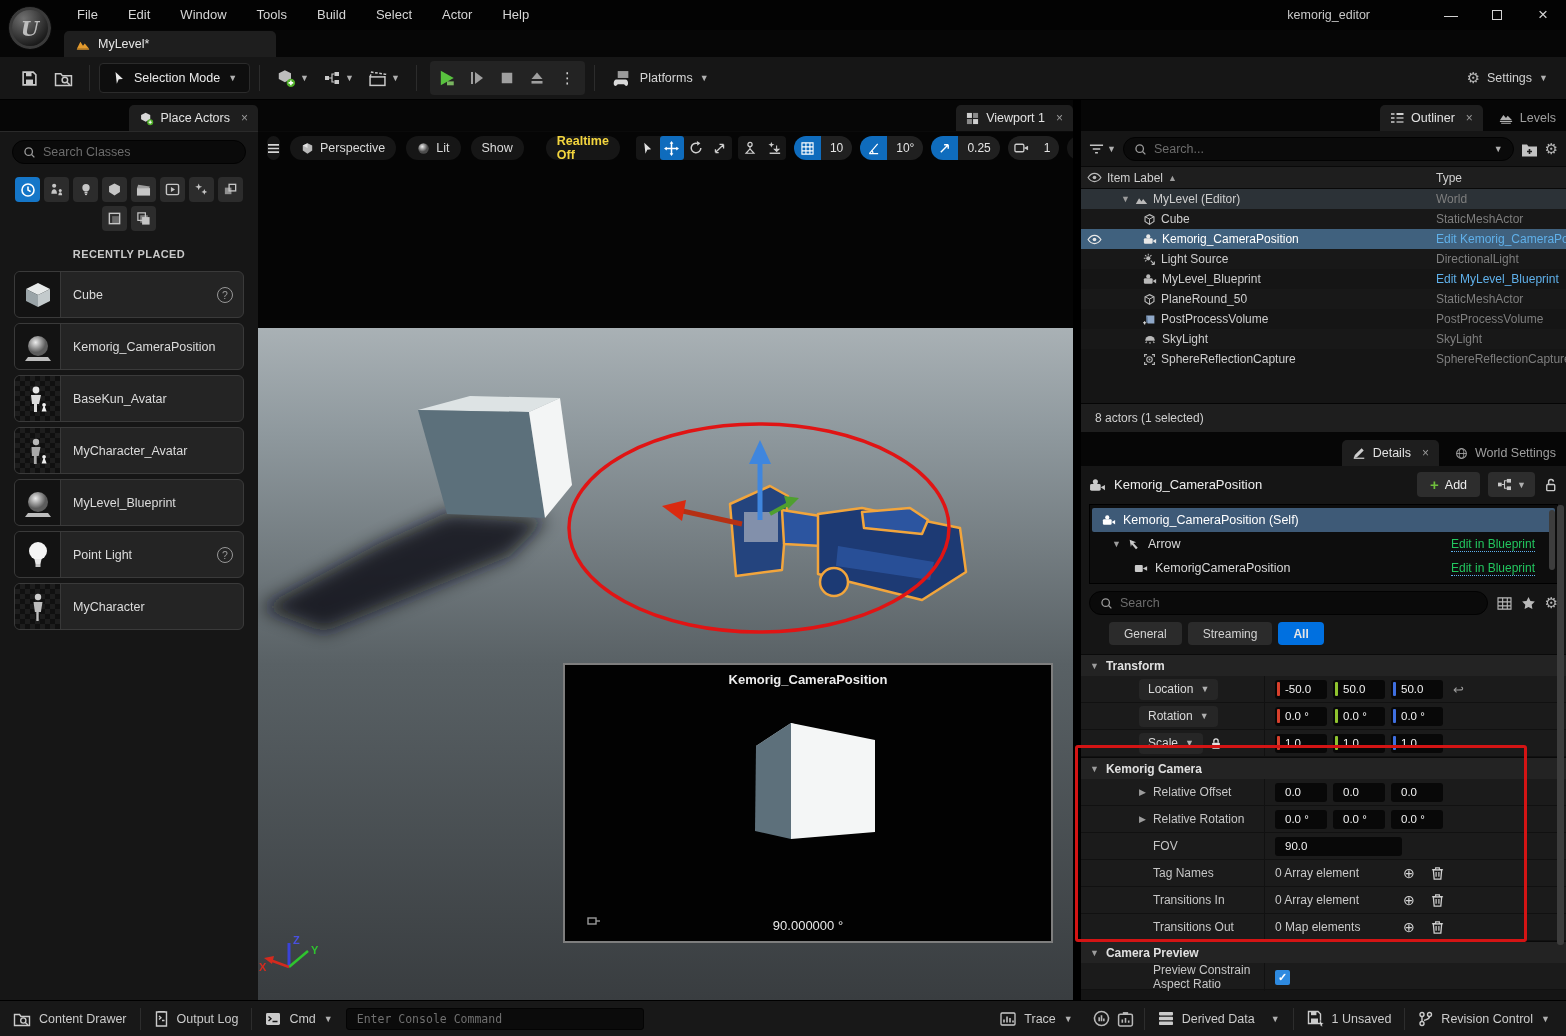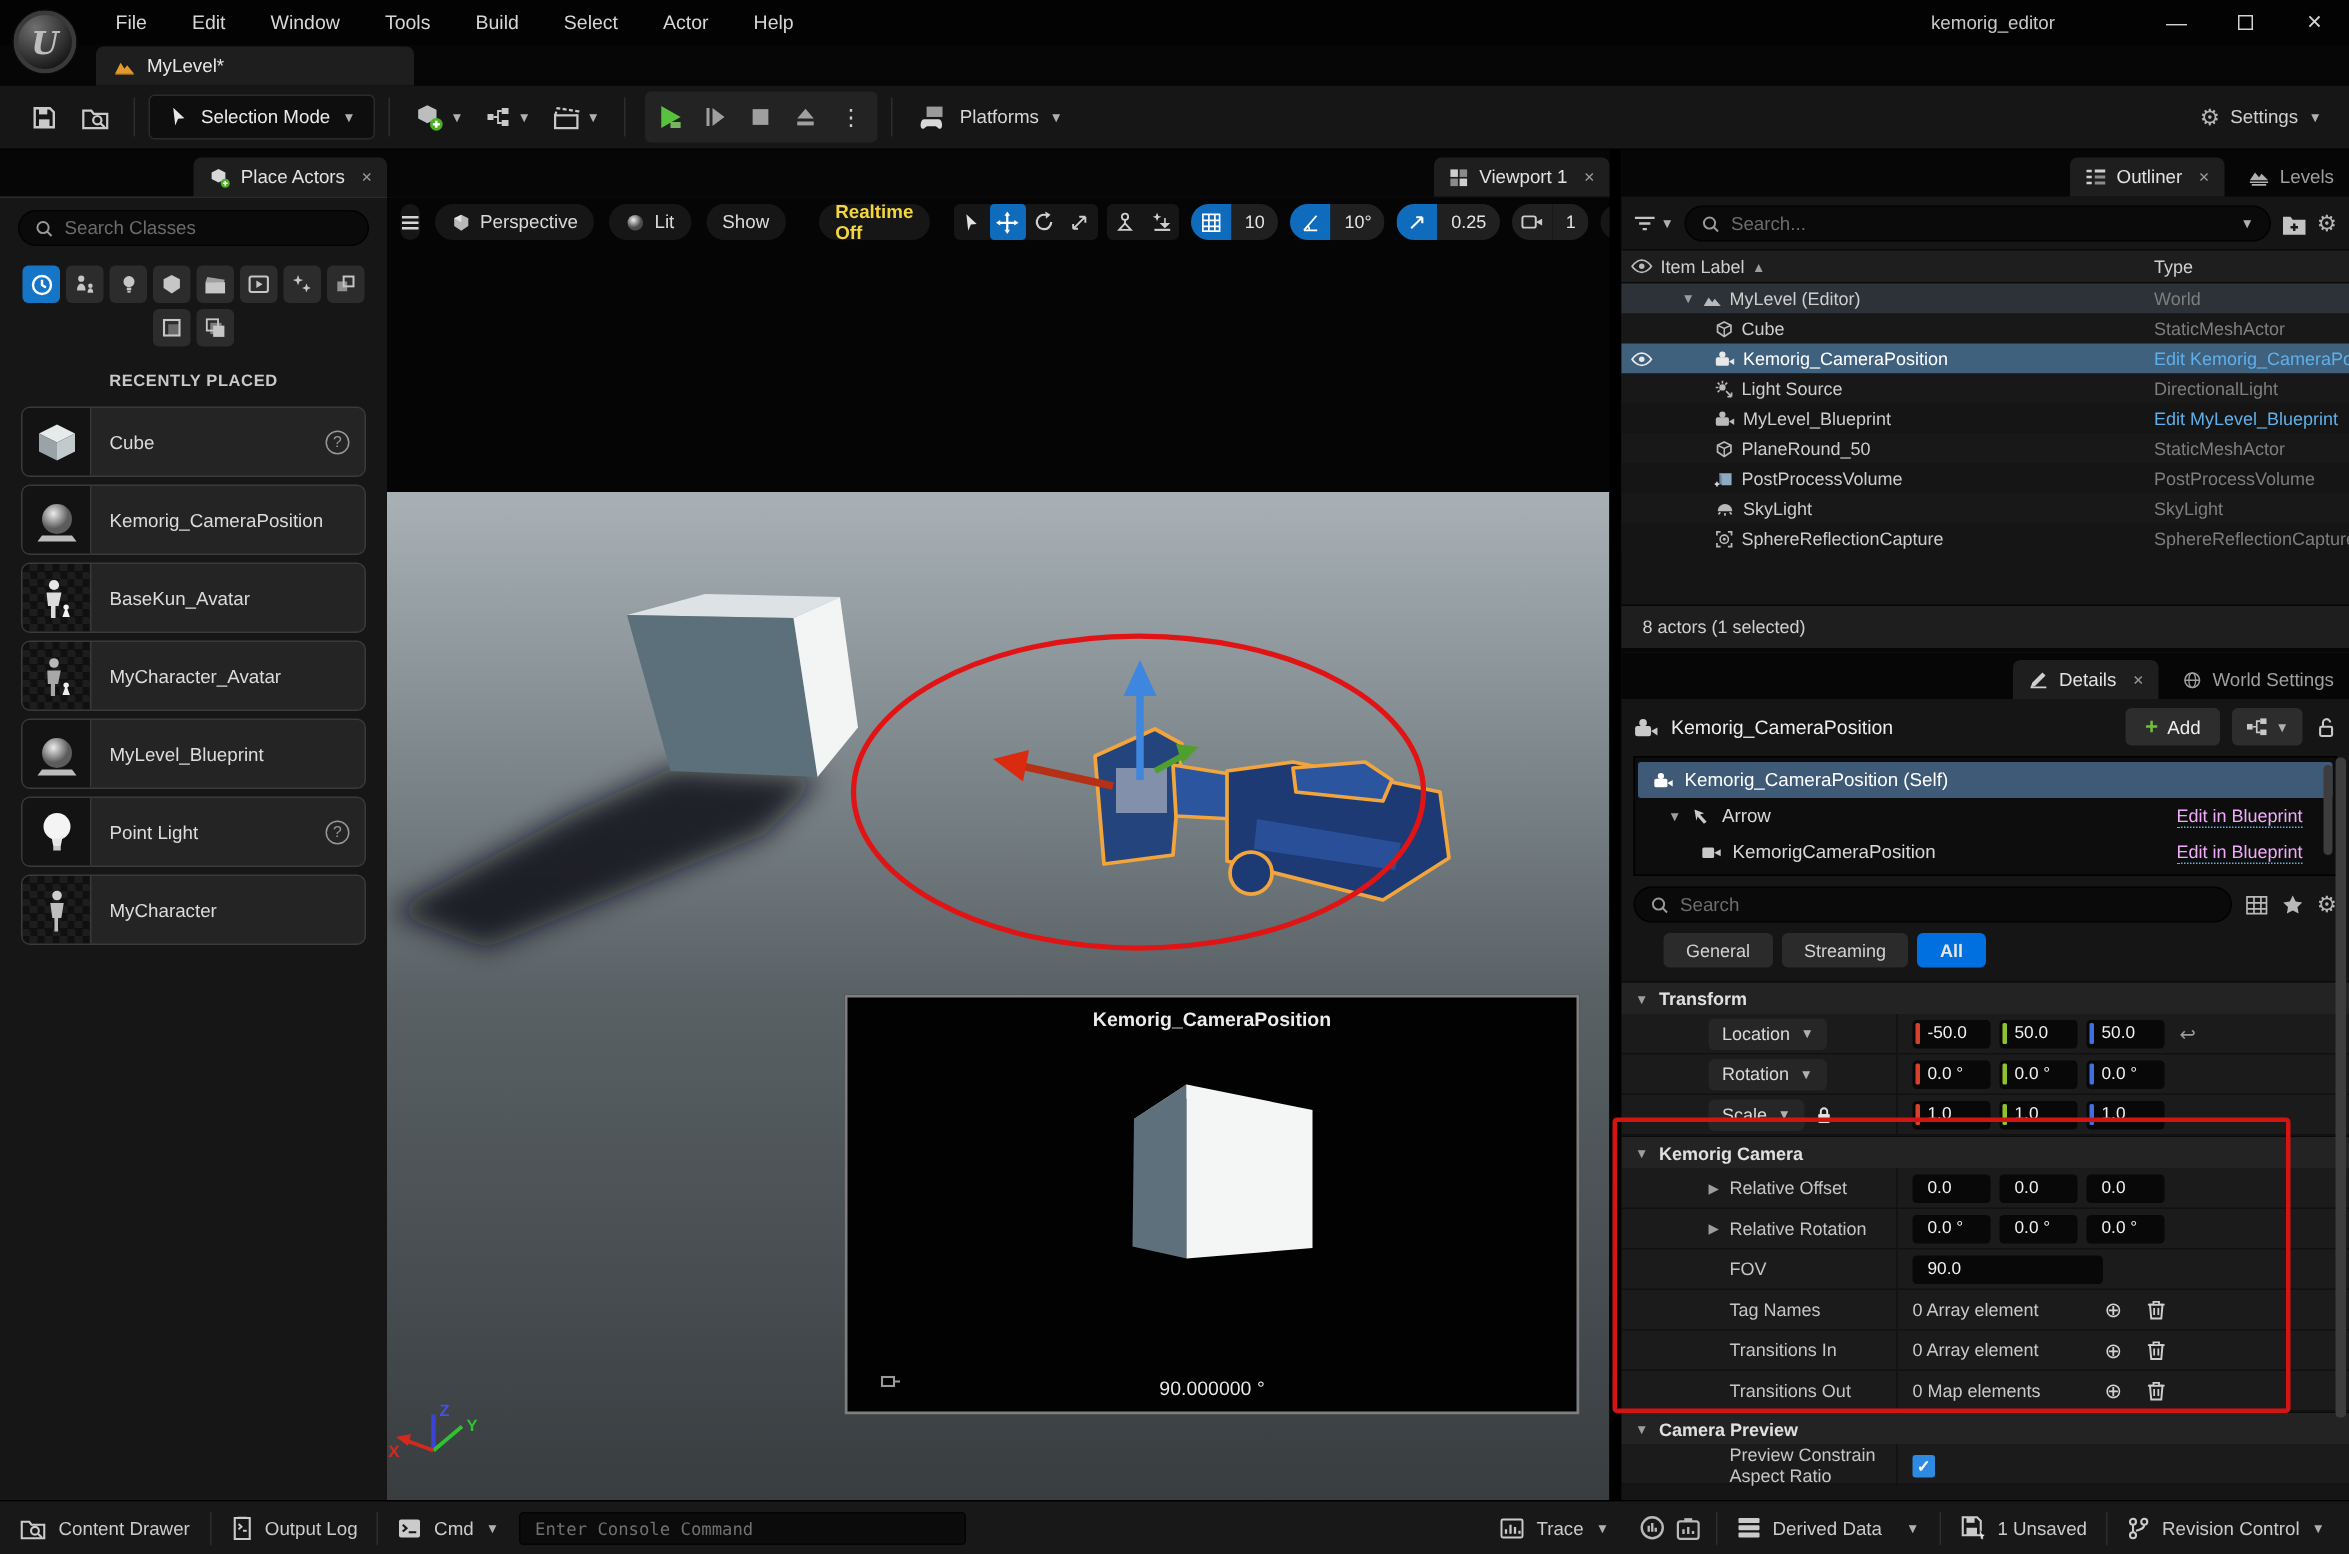--- a/index.html
+++ b/index.html
@@ -121,21 +121,21 @@
   .details { position:absolute; top:335px; left:0; right:0; bottom:0; background:#151515; overflow:hidden; }
   .actor-row { display:flex; align-items:center; gap:8px; padding:6px 8px 5px; }
   .actor-name { font-size:13px; color:#ededed; flex:1; white-space:nowrap; overflow:hidden; }
   .add-btn { display:flex; align-items:center; gap:6px; background:#2d2d2d; border-radius:4px; height:25px; padding:0 13px;
              font-size:12.5px; color:#ededed; }
   .plus-green { color:#6fbe3c; font-size:15px; font-weight:bold; line-height:1; }
   .combo-btn { display:flex; align-items:center; gap:5px; background:#2d2d2d; border-radius:4px; height:25px; padding:0 9px; color:#c9c9c9; }
   .comp-tree { margin:2px 8px 4px; background:#0d0d0d; border:1px solid #000; position:relative; padding:3px 0; }
   .comp-row { height:24px; display:flex; align-items:center; font-size:12.5px; color:#d8d8d8; padding:0 10px; gap:7px; }
   .comp-row.selected { background:#3e5a77; color:#fff; border-radius:2px; margin:0 2px; }
-  .comp-link { margin-left:auto; color:#f0abfc; font-size:12px; border-bottom:1px dotted #5fb0ea; margin-right:12px; }
+  .comp-link { margin-left:auto; color:#22c55e; font-size:12px; border-bottom:1px dotted #5fb0ea; margin-right:12px; }
   .comp-scroll { position:absolute; right:2px; top:5px; width:6px; height:60px; background:#3d3d3d; border-radius:3px; }
   .d-searchrow { display:flex; align-items:center; gap:9px; margin:7px 8px 7px; color:#b9b9b9; }
   .filter-row { display:flex; gap:6px; margin:0 8px 9px;padding-left:20px; }
   .filter-btn { background:#2b2b2b; border-radius:4px; height:23px; padding:0 15px; font-size:12px; color:#d2d2d2;
                 display:flex; align-items:center; }
   .filter-btn.active { background:#0070e0; color:#e5e5e5; font-weight:bold; }
   .section-hdr { height:22px; background:#232323; display:flex; align-items:center; gap:7px; padding:0 9px;
                  font-size:12px; font-weight:bold; color:#e0e0e0; border-top:1px solid #0a0a0a; }
   .tri { font-size:9px; color:#9d9d9d; }
   .prop-row { display:grid; grid-template-columns:184px 1fr; height:27px; border-bottom:1px solid #111;

